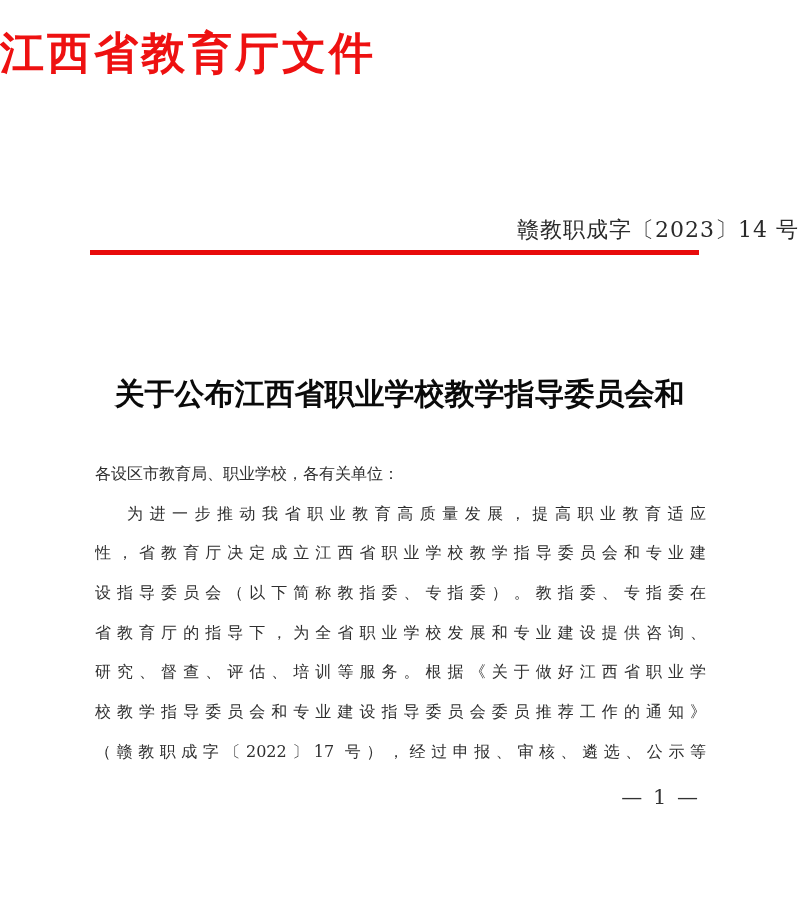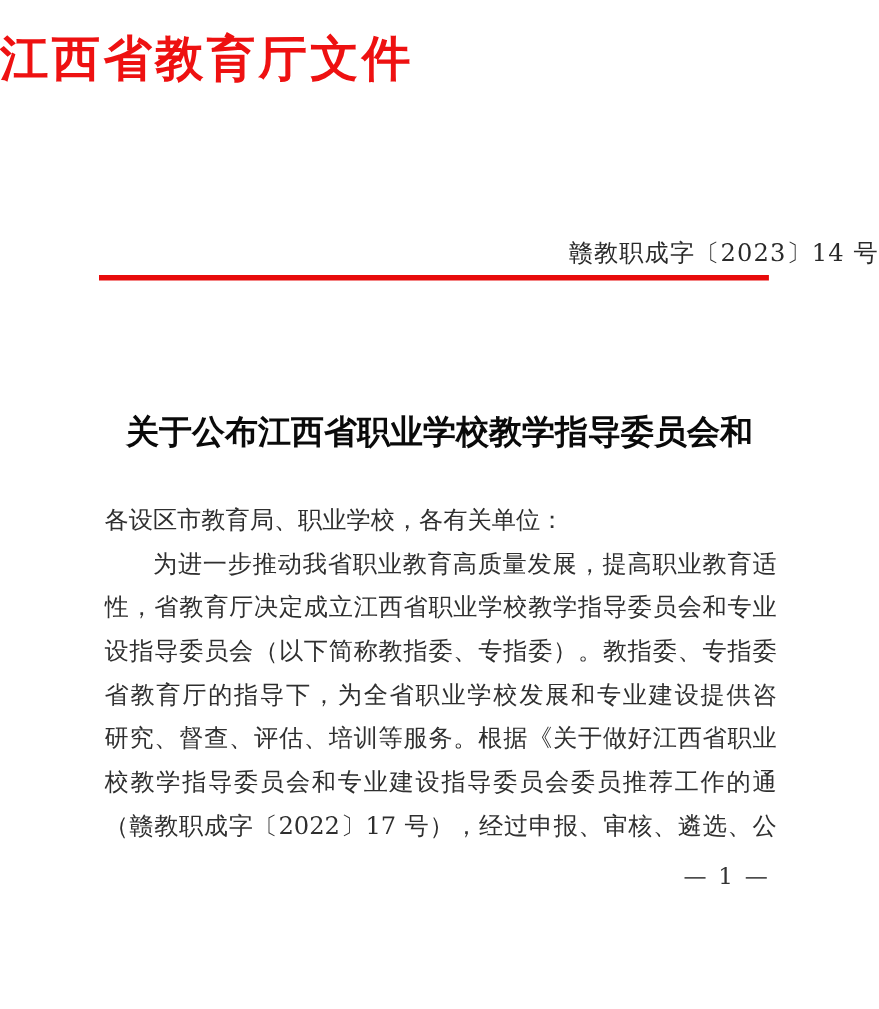--- a/index.html
+++ b/index.html
@@ -65,21 +65,21 @@
     line-height: 46px;
     white-space: nowrap;
     margin-top: 38px;
   }
   .body-text {
     position: absolute;
     top: 454px;
     left: 95px;
     width: 611px;
     color: var(--ink);
-    font-size: 22px;
+    font-size: 16px;
   }
   .body-line {
     height: 39.7px;
     line-height: 39.7px;
     overflow: hidden;
     white-space: nowrap;
   }
   .body-line.justified {
     white-space: normal;
     text-align: justify;

